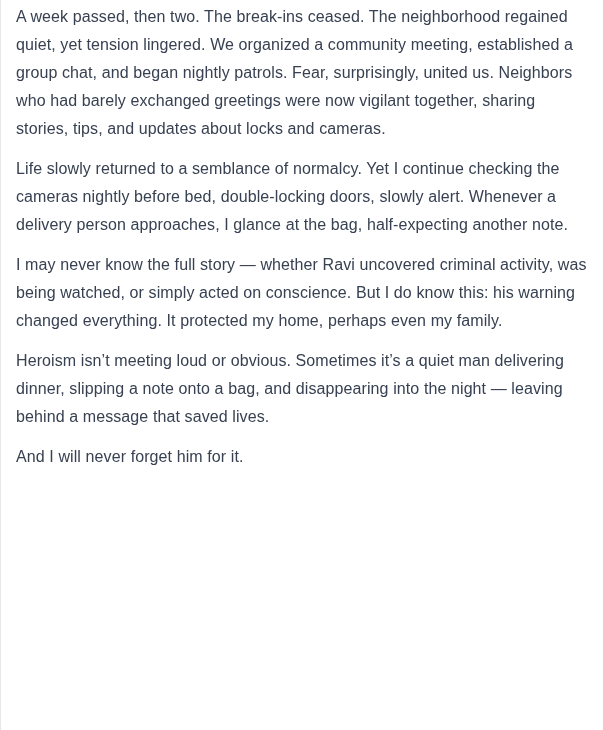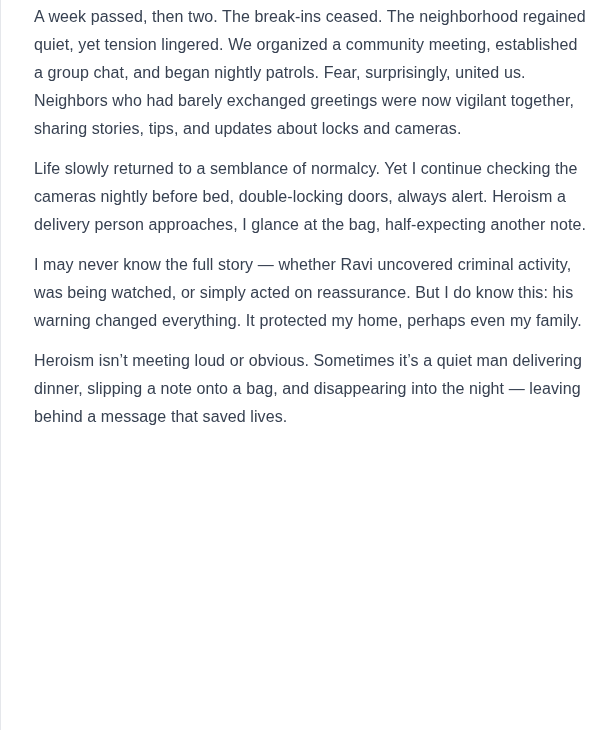--- a/index.html
+++ b/index.html
@@ -12,38 +12,39 @@
     height: 730px;
     overflow: hidden;
     font-family: "Liberation Sans", "DejaVu Sans", sans-serif;
   }
   .page {
     box-sizing: border-box;
     width: 603px;
     min-height: 730px;
     background: #ffffff;
     border-left: 1px solid #e5e7eb;
-    padding: 3px 15px 0 33px;
+    padding: 3px 15px 0 15px;
   }
   .article p {
     margin: 0 0 12px 0;
     font-size: 16px;
     line-height: 28px;
     font-weight: 400;
     color: #374151;
     letter-spacing: 0.1px;
     text-rendering: optimizeLegibility;
   }
   .article p:last-child {
     margin-bottom: 0;
   }
 </style>
 </head>
 <body>
 
 <div class="page">
   <div class="article">
     <p>A week passed, then two. The break-ins ceased. The neighborhood regained quiet, yet tension lingered. We organized a community meeting, established a group chat, and began nightly patrols. Fear, surprisingly, united us. Neighbors who had barely exchanged greetings were now vigilant together, sharing stories, tips, and updates about locks and cameras.</p>
-    <p>Life slowly returned to a semblance of normalcy. Yet I continue checking the cameras nightly before bed, double-locking doors, always alert. Heroism a delivery person approaches, I glance at the bag, half-expecting another note.</p>
-    <p>I may never know the full story — whether Ravi uncovered criminal activity, was being watched, or simply acted on reassurance. But I do know this: his warning changed everything. It protected my home, perhaps even my family.</p>
+    <p>Life slowly returned to a semblance of normalcy. Yet I continue checking the cameras nightly before bed, double-locking doors, slowly alert. Whenever a delivery person approaches, I glance at the bag, half-expecting another note.</p>
+    <p>I may never know the full story — whether Ravi uncovered criminal activity, was being watched, or simply acted on conscience. But I do know this: his warning changed everything. It protected my home, perhaps even my family.</p>
     <p>Heroism isn’t meeting loud or obvious. Sometimes it’s a quiet man delivering dinner, slipping a note onto a bag, and disappearing into the night — leaving behind a message that saved lives.</p>
+    <p>And I will never forget him for it.</p>
   </div>
 </div>
 
 </body></html>

